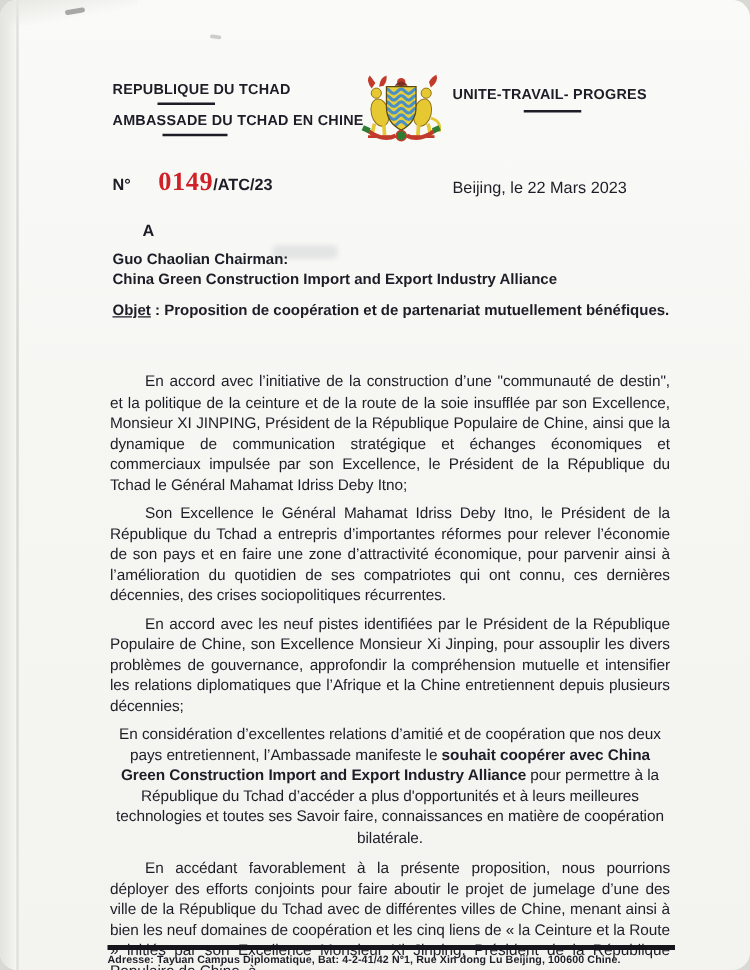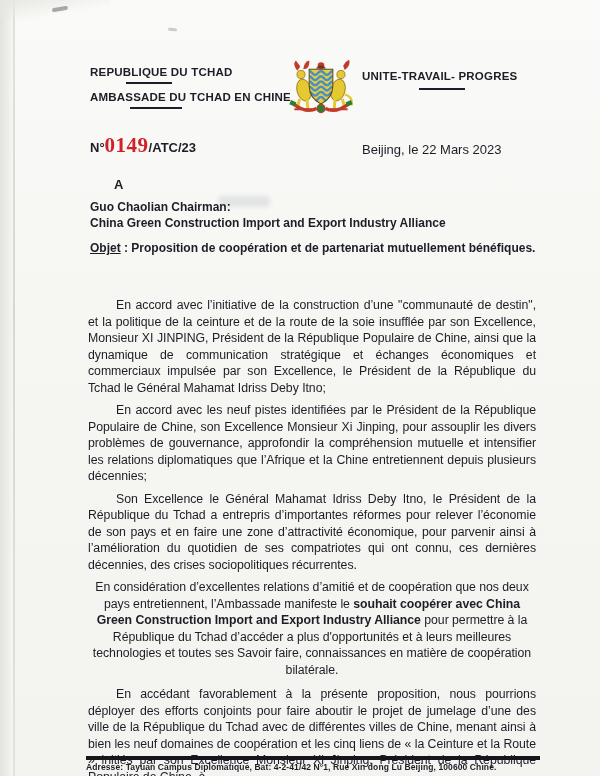--- a/index.html
+++ b/index.html
@@ -24,21 +24,21 @@
     position:absolute; left:0; top:0; width:110px; height:20px;
     background:linear-gradient(to bottom right,#e6e6e2 0%, rgba(230,230,226,0) 65%);
   }
   .speck-1 { position:absolute; left:52px; top:7px; width:16px; height:4px;
     background:#4a4a4a; opacity:.45; transform:rotate(-10deg); border-radius:2px; }
   .speck-2 { position:absolute; left:168px; top:28px; width:9px; height:3px;
     background:#777; opacity:.35; transform:rotate(6deg); border-radius:2px; }
   .stamp-ghost { position:absolute; left:218px; top:196px; width:52px; height:11px;
     background:#9aa3ab; opacity:.22; filter:blur(2px); border-radius:4px; }
 
-  .ink { color:#1d1d27; }
+  .ink { color:#1d1d27;border-radius:14px; }
 
   
   .org-block { position:absolute; left:90px; top:66px; width:210px; }
   .org-line { font-size:11.5px; font-weight:bold; letter-spacing:.2px; white-space:nowrap; }
   .mini-rule { height:2px; background:#1d1d27; width:50px; margin:4px auto 7px auto; }
   .org-block .mini-rule.last { margin-bottom:0; }
 
   .crest { position:absolute; left:284px; top:59px; width:74px; height:68px; }
 
   .motto-block { position:absolute; left:362px; top:70px; width:160px; text-align:left; }
@@ -142,38 +142,38 @@
     </g>
   </svg>
 
   <div class="motto-block">
     <div class="org-line">UNITE-TRAVAIL- PROGRES</div>
     <div class="mini-rule"></div>
   </div>
 
   <div class="ref-line">
     <span class="ref-small">N°</span>
-      <span class="ref-number" style="color: rgb(207, 33, 39);">0149</span>
+      <span class="ref-number" style="color: rgb(207, 33, 39); margin-left: 22px;">0149</span>
       <span class="ref-small">/ATC/23</span>
   </div>
   <div class="dateline">Beijing, le 22 Mars 2023</div>
 
   <div class="salutation">A</div>
   <div class="recipient">
     <div>Guo Chaolian Chairman:</div>
     <div>China Green Construction Import and Export Industry Alliance</div>
   </div>
 
   <div class="subject">
     <span class="u">Objet</span><span> : Proposition de coopération et de partenariat mutuellement bénéfiques.</span>
   </div>
 
   <div class="body-text">
     <p>En accord avec l’initiative de la construction d’une "communauté de destin", et la politique de la ceinture et de la route de la soie insufflée par son Excellence, Monsieur XI JINPING, Président de la République Populaire de Chine, ainsi que la dynamique de communication stratégique et échanges économiques et commerciaux impulsée par son Excellence, le Président de la République du Tchad le Général Mahamat Idriss Deby Itno;</p>
+    <p>Son Excellence le Général Mahamat Idriss Deby Itno, le Président de la République du Tchad a entrepris d’importantes réformes pour relever l’économie de son pays et en faire une zone d’attractivité économique, pour parvenir ainsi à l’amélioration du quotidien de ses compatriotes qui ont connu, ces dernières décennies, des crises sociopolitiques récurrentes.</p>
     <p>En accord avec les neuf pistes identifiées par le Président de la République Populaire de Chine, son Excellence Monsieur Xi Jinping, pour assouplir les divers problèmes de gouvernance, approfondir la compréhension mutuelle et intensifier les relations diplomatiques que l’Afrique et la Chine entretiennent depuis plusieurs décennies;</p>
-    <p>Son Excellence le Général Mahamat Idriss Deby Itno, le Président de la République du Tchad a entrepris d’importantes réformes pour relever l’économie de son pays et en faire une zone d’attractivité économique, pour parvenir ainsi à l’amélioration du quotidien de ses compatriotes qui ont connu, ces dernières décennies, des crises sociopolitiques récurrentes.</p>
     <p class="no-indent"><span>En considération d’excellentes relations d’amitié et de coopération que nos deux pays entretiennent, l’Ambassade manifeste le </span><span class="b">souhait coopérer avec  China Green Construction Import and Export Industry Alliance</span><span> pour permettre à la République du Tchad d’accéder a plus d'opportunités et à leurs meilleures technologies et toutes ses Savoir faire, connaissances en matière de coopération bilatérale.</span></p>
     <p>En accédant favorablement à la présente proposition, nous pourrions déployer des efforts conjoints pour faire aboutir le projet de jumelage d’une des ville de la République du Tchad avec de différentes villes de Chine, menant ainsi à bien les neuf domaines de coopération et les cinq liens de « la Ceinture et la Route » initiés par son Excellence Monsieur Xi Jinping, Président de la République Populaire de Chine, à</p>
   </div>
 
   <div class="footer-rule"></div>
   <div class="footer-address">Adresse: Tayuan Campus Diplomatique, Bat: 4-2-41/42 N°1, Rue Xin dong Lu Beijing, 100600 Chine.</div>
 </div>
 
 </body></html>

